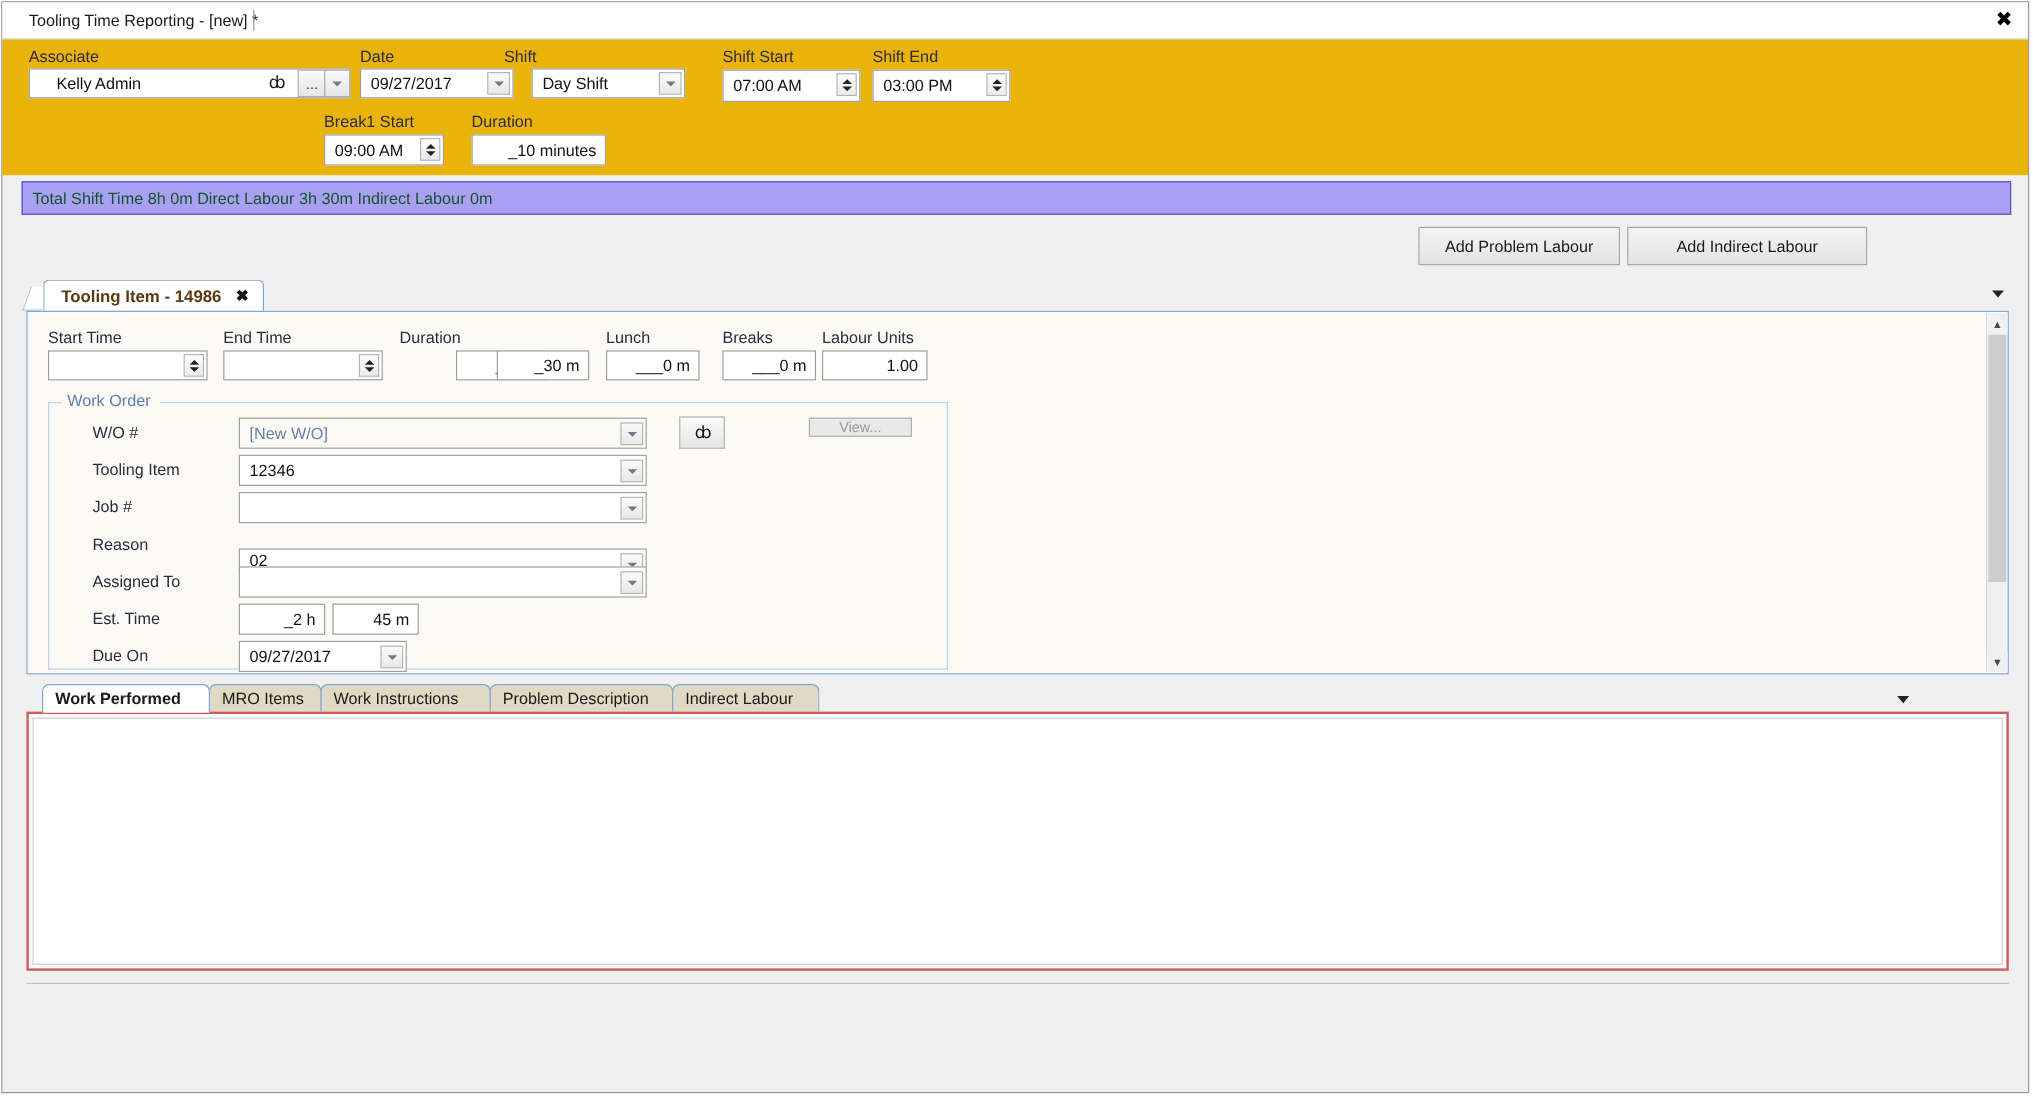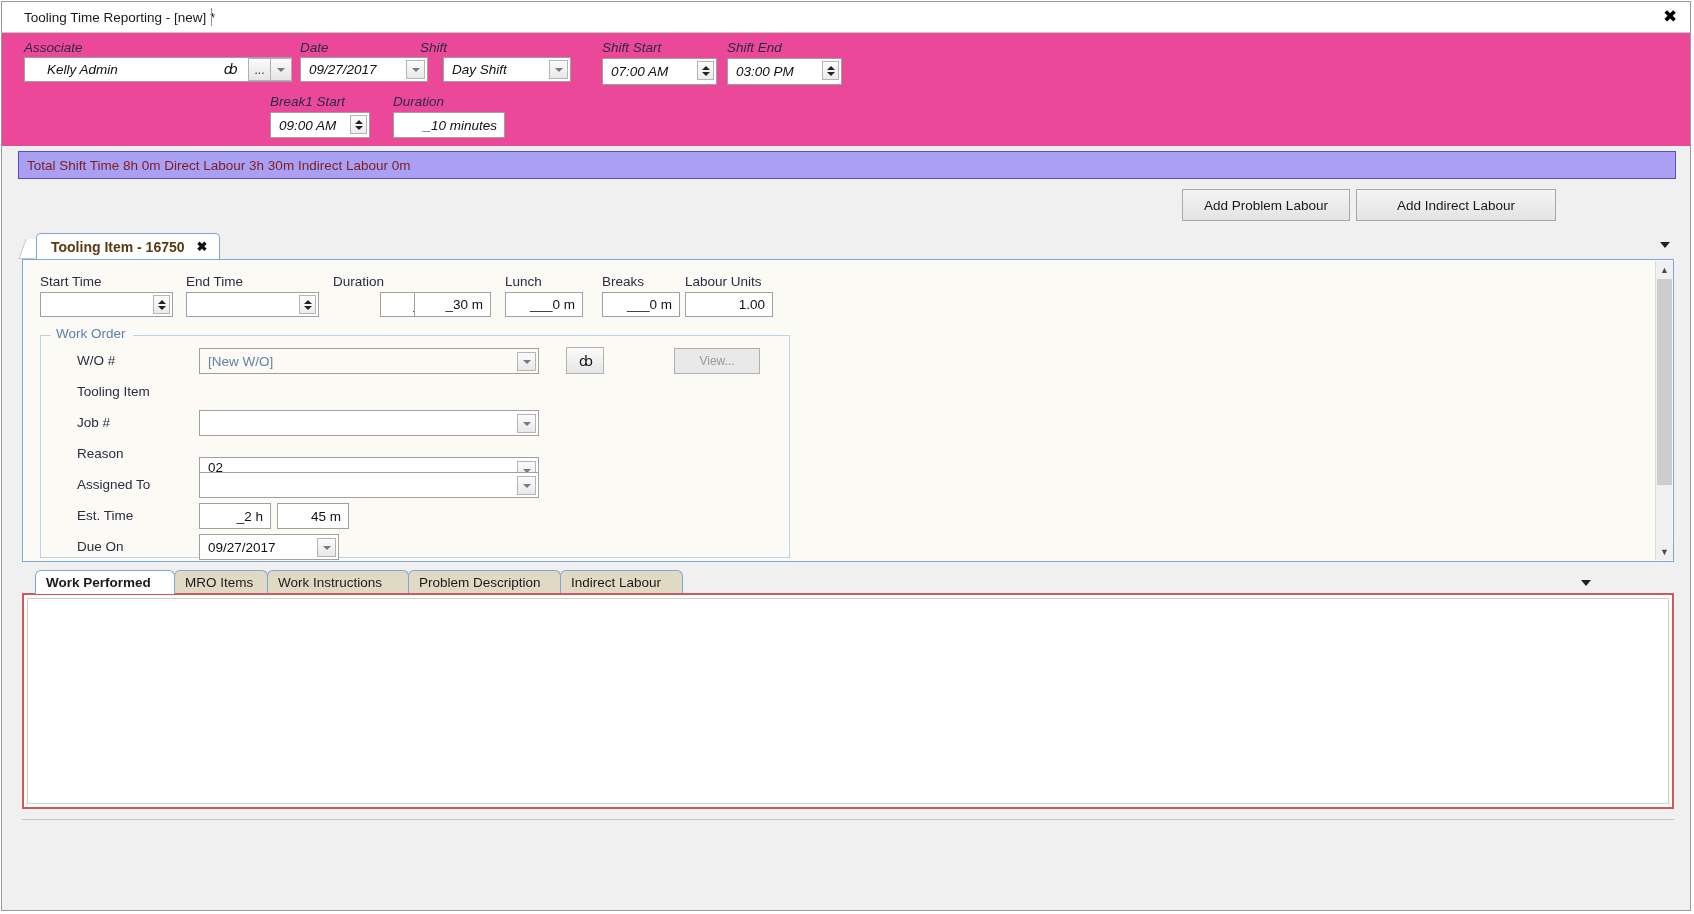--- a/index.html
+++ b/index.html
@@ -50,22 +50,21 @@
     line-height: 20px;
     text-align: center;
     font-size: 17px;
     color: #000;
     cursor: pointer;
   }
   
   .header-area {
     position: relative;
     height: 113px;
-    background: #ec4899;
-    font-style: italic;
+    background: #eab308;
   }
   .fld-label {
     position: absolute;
     font-size: 13.5px;
     color: #2b2b44;
     white-space: nowrap;
   }
   .tbox {
     position: absolute;
     background: #ffffff;
@@ -137,21 +136,21 @@
   .summary {
     position: absolute;
     left: 16px; top: 149px;
     width: 1658px; height: 28px;
     background: #a9a0f4;
     border: 1px solid #5a4fc0;
     box-sizing: border-box;
     display: flex; align-items: center;
     padding-left: 8px;
     font-size: 13.5px;
-    color: #7f1d1d;
+    color: #14532d;
   }
   
   .actbtn {
     position: absolute;
     height: 32px;
     background: linear-gradient(#f4f4f4, #e3e3e3);
     border: 1px solid #a8a8a8;
     box-sizing: border-box;
     display: flex; align-items: center; justify-content: center;
     font-size: 13.5px; color: #1a1a1a;
@@ -407,21 +406,21 @@
   <div class="actbtn" style="left:1180px; top:187px; width:168px;">
     <span>Add Problem Labour</span>
   </div>
   <div class="actbtn" style="left:1354px; top:187px; width:200px;">
     <span>Add Indirect Labour</span>
   </div>
 
   <div class="item-tabstrip">
     <div class="item-tab-slant"></div>
     <div class="item-tab">
-      <span>Tooling Item - 16750</span>
+      <span>Tooling Item - 14986</span>
       <span class="x"><span>✖</span></span>
     </div>
     <div class="strip-caret"></div>
   </div>
 
   <div class="detail-panel">
     <div class="detail-inner">
 
       <div class="fld-label" style="left:17px; top:14px;">Start Time</div>
       <div class="tbox" style="left:17px; top:32px; width:133px; height:25px;">
@@ -472,25 +471,31 @@
         <div class="row-label" style="left:36px; top:18px;">W/O #</div>
         <div class="tbox" style="left:158px; top:13px; width:340px; height:26px; background:#fbfaf5;">
           <span class="val" style="color:#6680a8;">[New W/O]</span>
           <span class="combo-btn" style="top:3px;">
               <span class="chev"></span>
             </span>
         </div>
         <div class="sqbtn" style="left:525px; top:12px; width:38px; height:27px;">
           <span class="binoc" style="position:static;"><span>ȸ</span></span>
         </div>
-        <div class="sqbtn" style="left:633px; top:13px; width:86px; height:26px; color:#9a9a9a; background:#e9e9e9;">
+        <div class="sqbtn" style="left:633px; top:13px; width:86px; height:16px; color:#9a9a9a; background:#e9e9e9;">
           <span>View...</span>
         </div>
 
         <div class="row-label" style="left:36px; top:49px;">Tooling Item</div>
+        <div class="tbox" style="left:158px; top:44px; width:340px; height:26px;">
+          <span class="val">12346</span>
+          <span class="combo-btn" style="top:3px;">
+              <span class="chev"></span>
+            </span>
+        </div>
 
         <div class="row-label" style="left:36px; top:80px;">Job #</div>
         <div class="tbox" style="left:158px; top:75px; width:340px; height:26px;">
           <span class="val"></span>
           <span class="combo-btn" style="top:3px;">
               <span class="chev"></span>
             </span>
         </div>
 
         <div class="row-label" style="left:36px; top:111px;">Reason</div>

